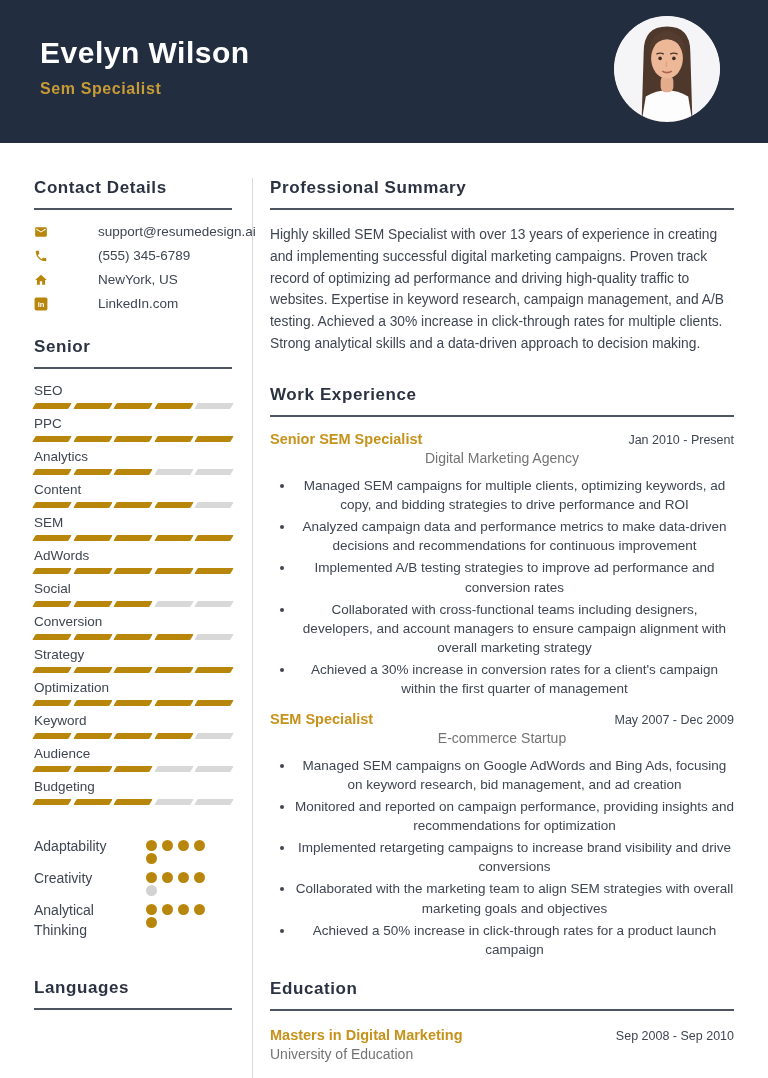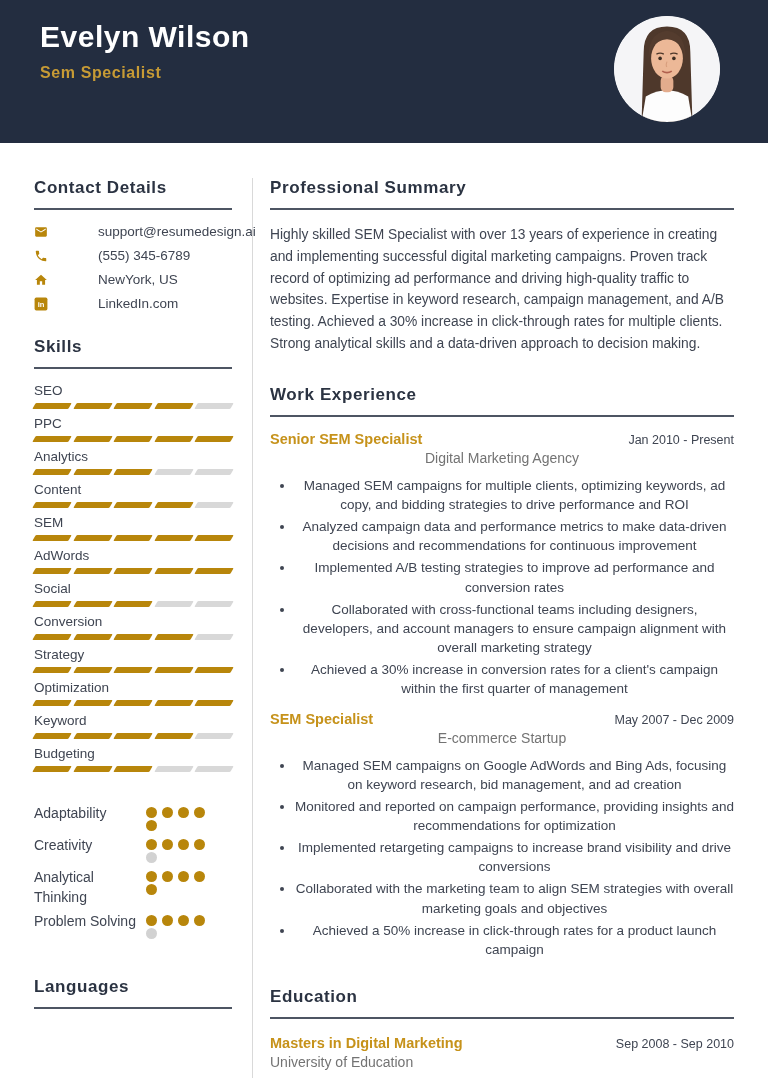--- a/index.html
+++ b/index.html
@@ -8,21 +8,21 @@
     background:#ffffff;
     font-family:"Liberation Sans","DejaVu Sans",sans-serif;
     color:#3f4552;
     overflow:hidden;
     position:relative;
   }
   
   .header{
     height:143px;background:#232d40;position:relative;
   }
-  .header-text{position:absolute;left:40px;top:20px;}
+  .header-text{position:absolute;left:40px;top:36px;}
   .person-name{color:#ffffff;font-size:30px;font-weight:bold;letter-spacing:0.5px;margin:0 0 10px 0;}
   .person-title{color:#c79b35;font-size:16px;font-weight:bold;letter-spacing:0.6px;margin:0;}
   .avatar{
     position:absolute;right:48px;top:16px;width:106px;height:106px;border-radius:50%;
     background:#f4f4f6;overflow:hidden;
   }
   
   .page-body{display:flex;padding:35px 34px 0 34px;box-sizing:border-box;}
   .sidebar{width:198px;flex:0 0 198px;}
   .vdivider{width:1px;background:#d9d9d9;margin:0 0 0 20px;flex:0 0 1px;min-height:935px;}
@@ -140,21 +140,21 @@
           <svg viewBox="0 0 24 24">
               <rect x="1" y="1" width="22" height="22" rx="3" fill="#b8860b"></rect>
               <text x="12" y="17.5" font-size="13" font-family="Liberation Sans,sans-serif" font-weight="bold" fill="#ffffff" text-anchor="middle">in</text>
             </svg>
         </span>
         <span>LinkedIn.com</span>
       </div>
     </div>
 
     <div class="section">
-      <div class="section-heading">Skills</div>
+      <div class="section-heading">Senior</div>
       <div class="skill-row">
           <div class="skill-name">SEO</div>
           <div class="skill-bar">
             <span class="seg fill"></span>
             <span class="seg fill"></span>
             <span class="seg fill"></span>
             <span class="seg fill"></span>
             <span class="seg"></span>
           </div>
         </div>
@@ -248,20 +248,30 @@
             <span class="seg fill"></span>
           </div>
         </div>
       <div class="skill-row">
           <div class="skill-name">Keyword</div>
           <div class="skill-bar">
             <span class="seg fill"></span>
             <span class="seg fill"></span>
             <span class="seg fill"></span>
             <span class="seg fill"></span>
+            <span class="seg"></span>
+          </div>
+        </div>
+      <div class="skill-row">
+          <div class="skill-name">Audience</div>
+          <div class="skill-bar">
+            <span class="seg fill"></span>
+            <span class="seg fill"></span>
+            <span class="seg fill"></span>
+            <span class="seg"></span>
             <span class="seg"></span>
           </div>
         </div>
       <div class="skill-row">
           <div class="skill-name">Budgeting</div>
           <div class="skill-bar">
             <span class="seg fill"></span>
             <span class="seg fill"></span>
             <span class="seg fill"></span>
             <span class="seg"></span>
@@ -292,30 +302,20 @@
           </div>
         </div>
       <div class="soft-row">
           <div class="soft-name">Analytical Thinking</div>
           <div class="dots">
             <span class="dot fill"></span>
             <span class="dot fill"></span>
             <span class="dot fill"></span>
             <span class="dot fill"></span>
             <span class="dot fill"></span>
-          </div>
-        </div>
-      <div class="soft-row">
-          <div class="soft-name">Problem Solving</div>
-          <div class="dots">
-            <span class="dot fill"></span>
-            <span class="dot fill"></span>
-            <span class="dot fill"></span>
-            <span class="dot fill"></span>
-            <span class="dot"></span>
           </div>
         </div>
     </div>
 
     <div class="section" style="margin-top:38px;">
       <div class="section-heading">Languages</div>
 
     </div>
 
   </aside>
@@ -356,21 +356,21 @@
         <ul>
           <li>Managed SEM campaigns on Google AdWords and Bing Ads, focusing on keyword research, bid management, and ad creation</li>
           <li>Monitored and reported on campaign performance, providing insights and recommendations for optimization</li>
           <li>Implemented retargeting campaigns to increase brand visibility and drive conversions</li>
           <li>Collaborated with the marketing team to align SEM strategies with overall marketing goals and objectives</li>
           <li>Achieved a 50% increase in click-through rates for a product launch campaign</li>
         </ul>
       </div>
     </div>
 
-    <div class="section education" style="margin-top:28px;">
+    <div class="section education" style="margin-top:20px;">
       <div class="section-heading">Education</div>
 
       <div class="edu">
         <div class="job-head">
           <span class="job-title">Masters in Digital Marketing</span>
           <span class="job-dates">Sep 2008 - Sep 2010</span>
         </div>
         <div class="job-company">University of Education</div>
 
       </div>

